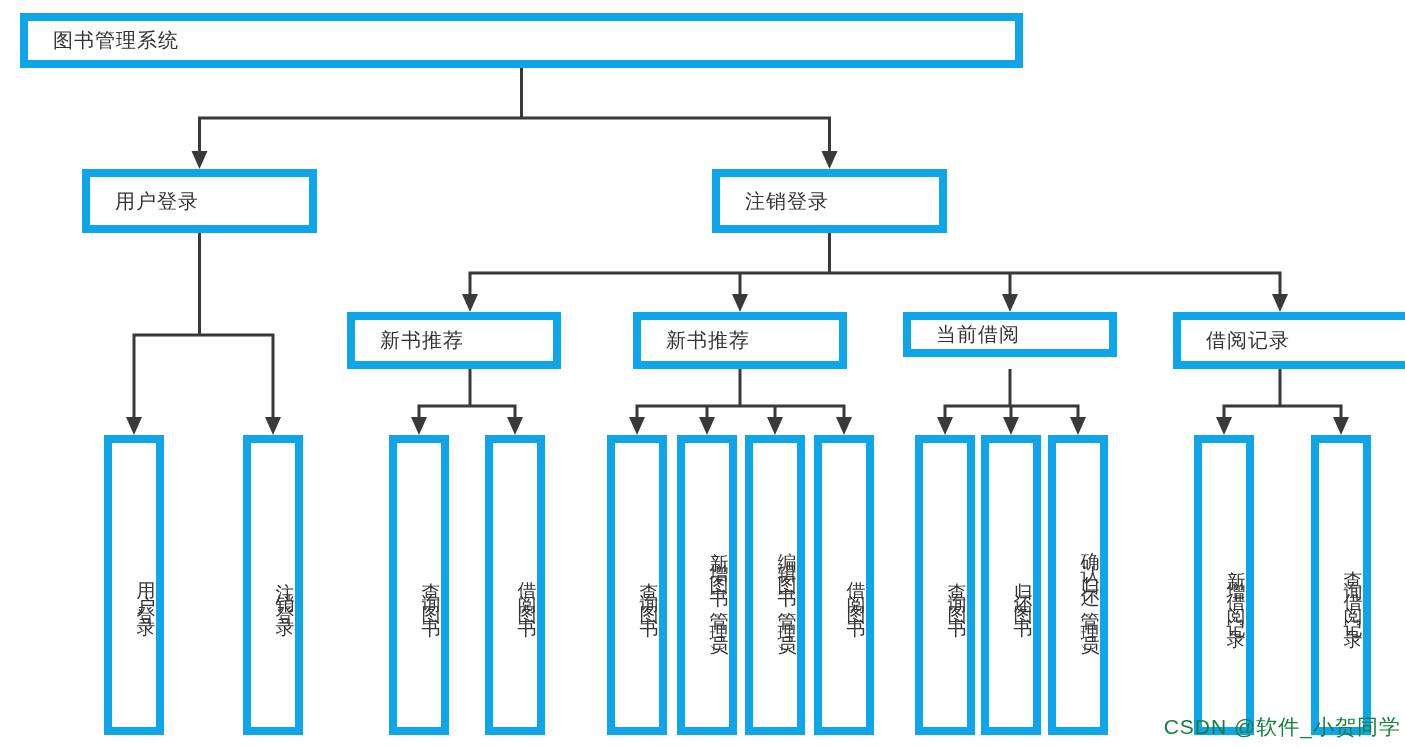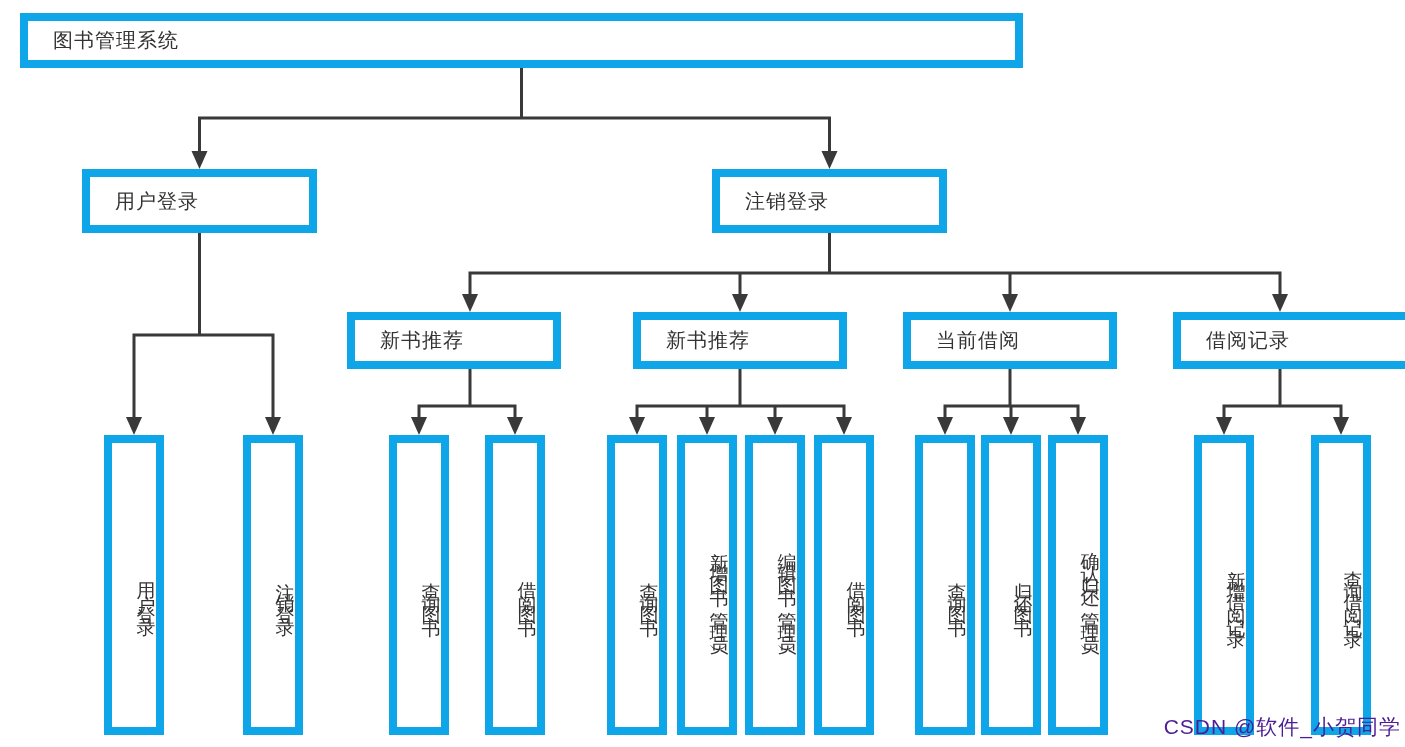--- a/index.html
+++ b/index.html
@@ -14,21 +14,21 @@
     position:absolute;box-sizing:border-box;background:#fff;
     border:8px solid #0ea5e9;display:flex;align-items:center;justify-content:flex-start;padding-left:25px;
   }
   .hlabel{font-size:20px;color:#333;letter-spacing:1px;white-space:nowrap;}
   .v{top:435px;width:60px;height:300px;}
   .vlabel{
     writing-mode:vertical-rl;text-orientation:mixed;
     font-size:19px;letter-spacing:12px;padding-top:12px;color:#333;line-height:1;
   }
   .watermark{
-    position:absolute;right:4px;bottom:6px;font-size:21px;color:#4c1d95;
+    position:absolute;right:4px;bottom:6px;font-size:21px;color:#15803d;
     white-space:nowrap;letter-spacing:1px;
   }
 </style>
 </head>
 <body>
 
 <div class="stage">
 
   <svg class="connectors" viewBox="0 0 1405 747">
     <g>
@@ -83,21 +83,21 @@
   <div class="box" style="left:712px;top:169px;width:235px;height:64px">
     <span class="hlabel">注销登录</span>
   </div>
 
   <div class="box" style="left:347px;top:312px;width:214px;height:57px">
     <span class="hlabel">新书推荐</span>
   </div>
   <div class="box" style="left:633px;top:312px;width:214px;height:57px">
     <span class="hlabel">新书推荐</span>
   </div>
-  <div class="box" style="left:903px;top:312px;width:214px;height:57px">
+  <div class="box" style="left:903px;top:312px;width:214px;height:45px">
     <span class="hlabel">当前借阅</span>
   </div>
   <div class="box" style="left:1173px;top:312px;width:246px;height:57px">
     <span class="hlabel">借阅记录</span>
   </div>
 
   <div class="box v" style="left:104px">
     <span class="vlabel">用户登录</span>
   </div>
   <div class="box v" style="left:243px">

